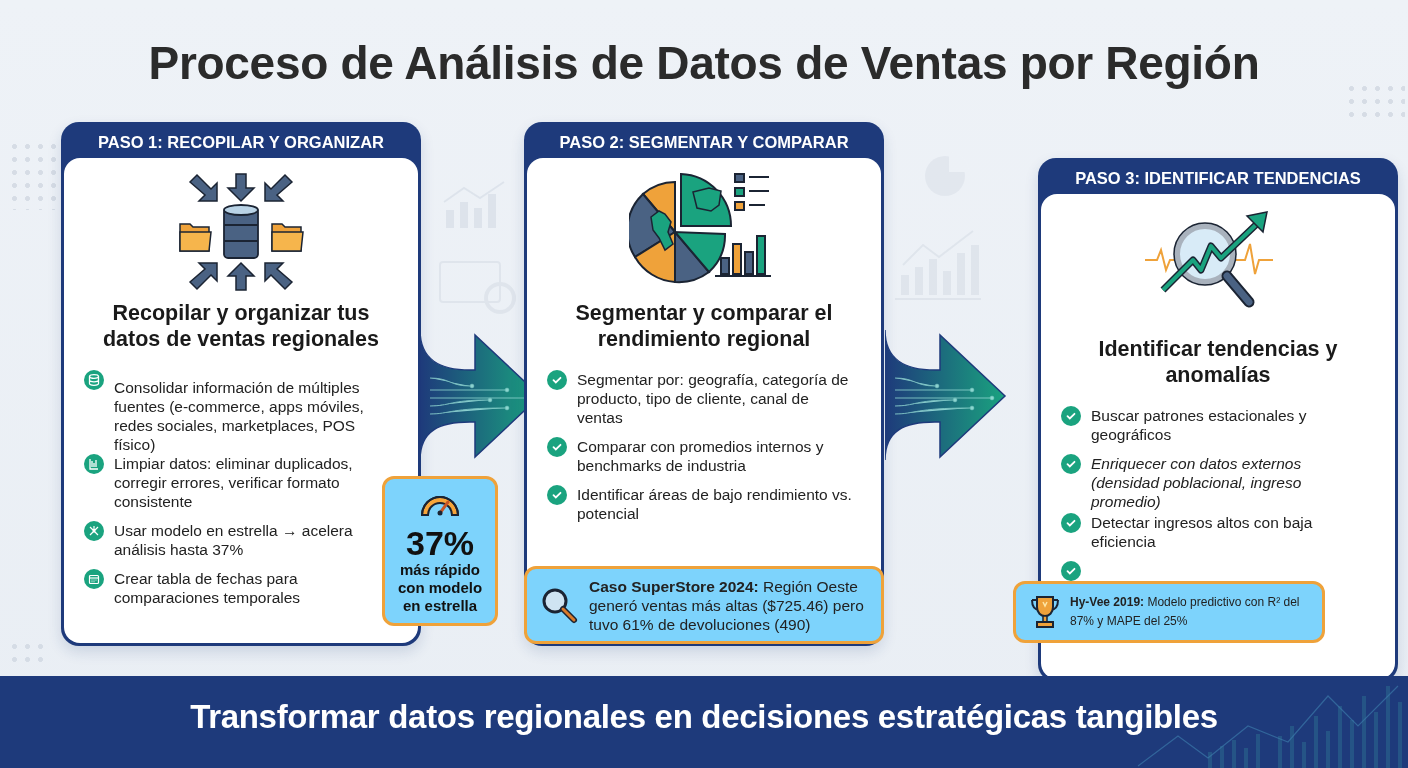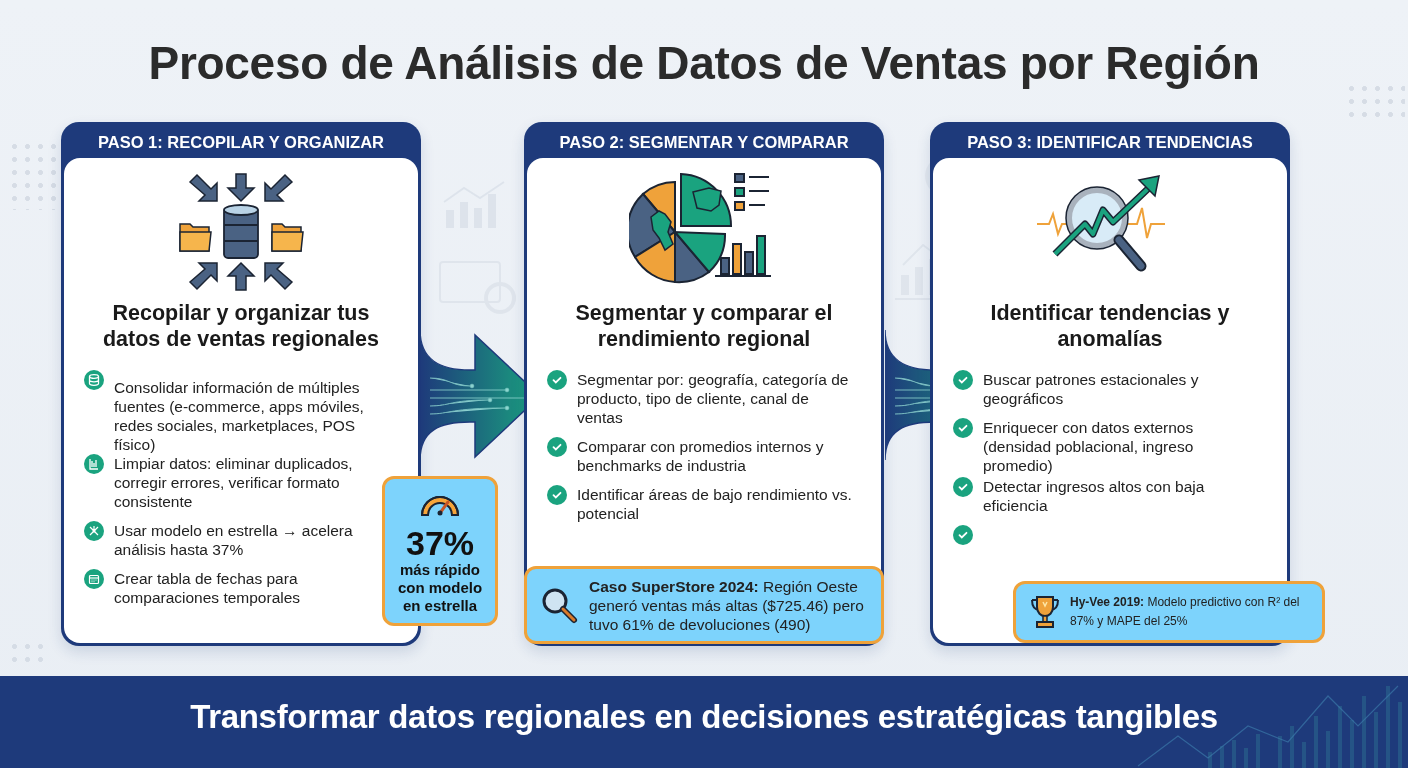--- a/index.html
+++ b/index.html
@@ -293,21 +293,21 @@
       <circle cx="87" cy="60" r="1.8"></circle>
     <path d="M10 68 H105"></path>
       <circle cx="107" cy="68" r="1.8"></circle>
     <path d="M10 76 C30 76 30 70 68 70"></path>
       <circle cx="70" cy="70" r="1.8"></circle>
     <path d="M10 84 C30 84 30 78 85 78"></path>
       <circle cx="87" cy="78" r="1.8"></circle>
   </g>
 </svg>
 
-<div class="card" style="left:930px;">
+<div class="card" style="left:1038px;margin-top:36px;">
   <div class="card-header">PASO 3: IDENTIFICAR TENDENCIAS</div>
   <div class="card-body">
     <svg class="card-icon" width="150" height="118" viewBox="0 0 150 118">
       <path d="M2 52 h12 l4 -10 l5 20 l4 -10 h10" fill="none" stroke="#efa23a" stroke-width="2"></path>
       <path d="M92 52 h10 l5 -16 l5 30 l4 -14 h14" fill="none" stroke="#efa23a" stroke-width="2"></path>
       <circle cx="62" cy="46" r="28" fill="#d8ebf7" stroke="#a9b2bd" stroke-width="6"></circle>
       <circle cx="62" cy="46" r="31" fill="none" stroke="#1b2433" stroke-width="1.5"></circle>
       <path d="M84 68 L106 94" stroke="#1b2433" stroke-width="11" stroke-linecap="round"></path>
       <path d="M84 68 L106 94" stroke="#4a6283" stroke-width="7" stroke-linecap="round"></path>
       <path d="M20 82 L50 52 L58 62 L68 38 L78 50 L118 12" fill="none" stroke="#1b2433" stroke-width="7" stroke-linejoin="round"></path>
@@ -326,21 +326,21 @@
             </svg>
           </span>
         <span style="width:270px;">Buscar patrones estacionales y geográficos</span>
       </li>
       <li style="margin-bottom:2px;">
         <span class="bicon">
             <svg width="12" height="12" viewBox="0 0 12 12">
               <path d="M2.5 6.2l2.3 2.3 4.7-4.7" fill="none" stroke="#fff" stroke-width="1.8" stroke-linecap="round"></path>
             </svg>
           </span>
-        <span style="width:240px;">Enriquecer con datos externos (densidad poblacional, ingreso promedio)</span>
+        <span style="width:240px;font-style:italic;">Enriquecer con datos externos (densidad poblacional, ingreso promedio)</span>
       </li>
       <li style="margin-bottom:10px;">
         <span class="bicon">
             <svg width="12" height="12" viewBox="0 0 12 12">
               <path d="M2.5 6.2l2.3 2.3 4.7-4.7" fill="none" stroke="#fff" stroke-width="1.8" stroke-linecap="round"></path>
             </svg>
           </span>
         <span style="width:270px;">Detectar ingresos altos con baja eficiencia</span>
       </li>
       <li>

